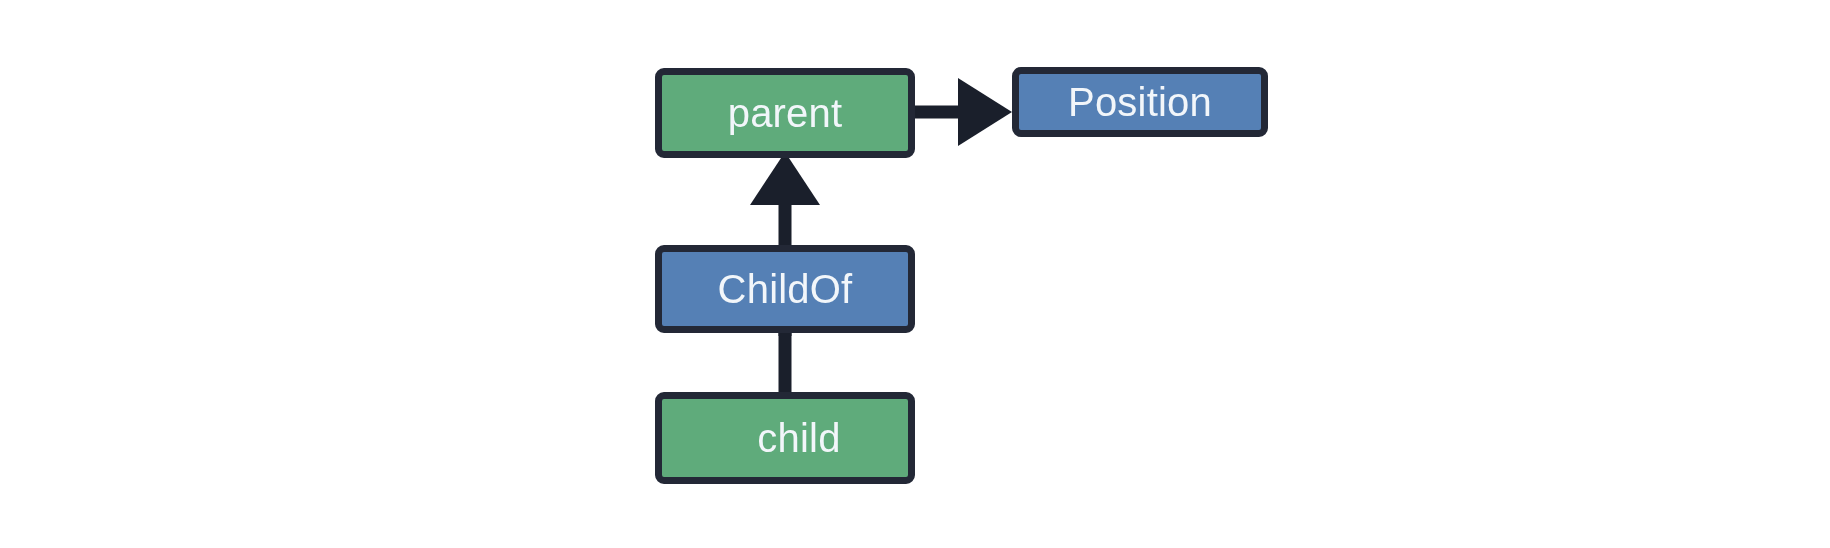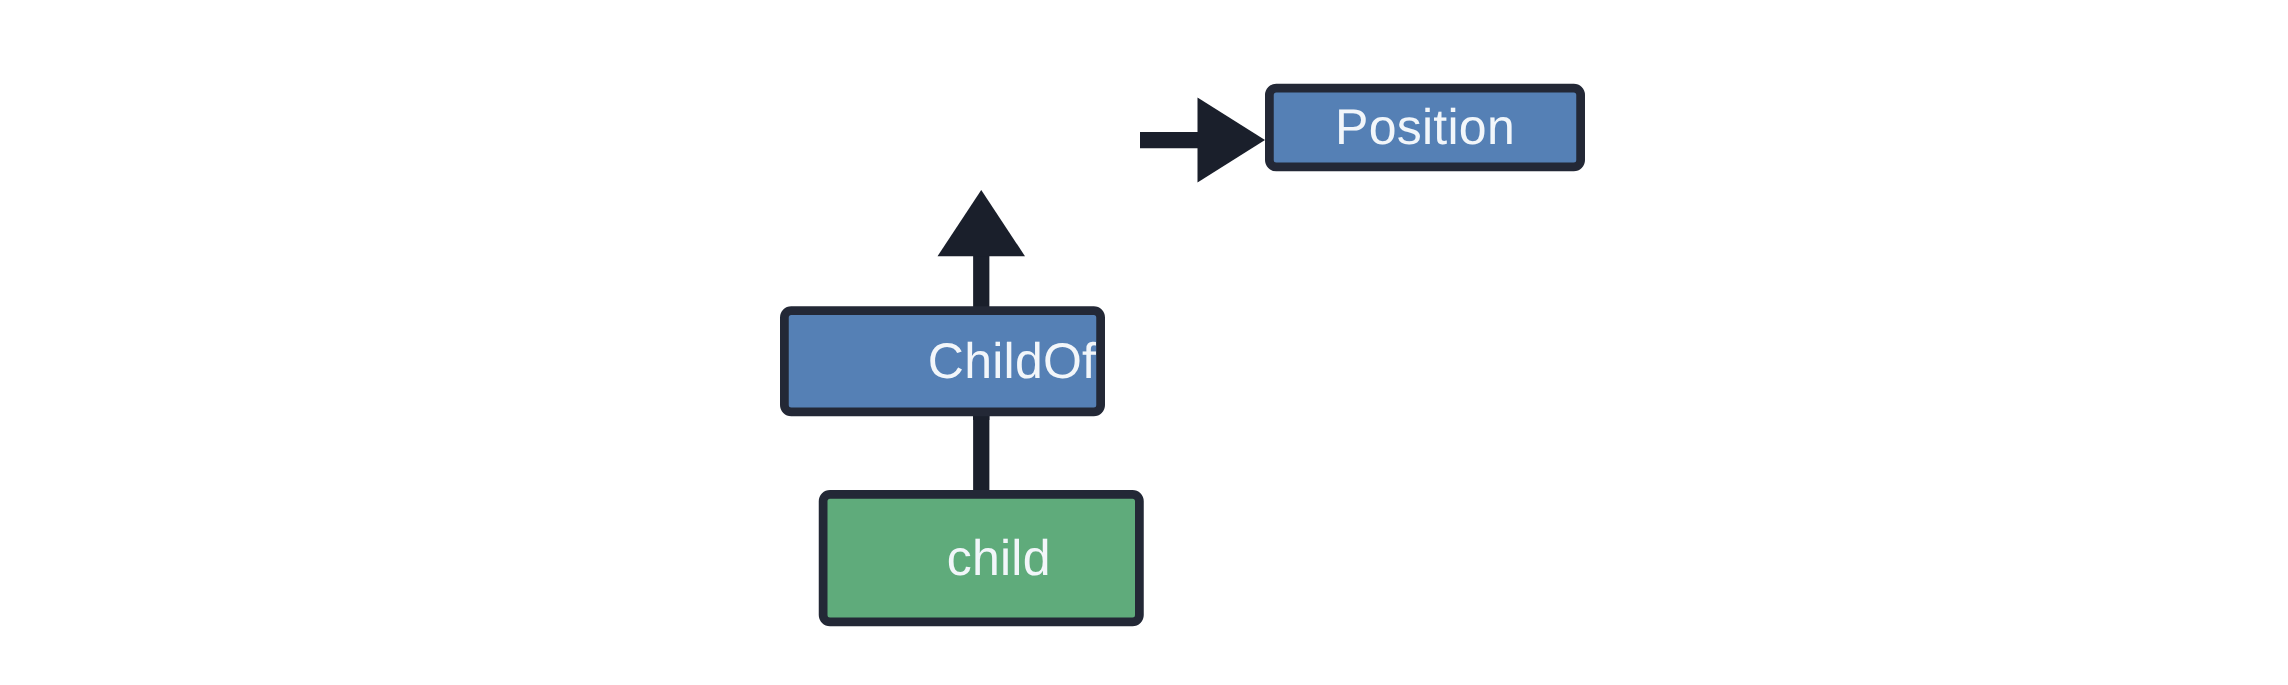--- a/index.html
+++ b/index.html
@@ -32,22 +32,22 @@
     letter-spacing: 0.2px;
     line-height: 1;
     white-space: nowrap;
     user-select: none;
   }
   .node-entity { background: #5fab7b; }
   .node-component { background: #5580b5; }
 
   #node-parent   { left: 655px; top: 68px;  width: 260px; height: 90px; }
   #node-position { left: 1012px; top: 67px; width: 256px; height: 70px; }
-  #node-childof  { left: 624px; top: 245px; width: 260px; height: 88px; justify-content: flex-end; }
-  #node-child    { left: 655px; top: 392px; width: 260px; height: 109px; padding-left: 28px; }
+  #node-childof  { left: 655px; top: 245px; width: 260px; height: 88px; }
+  #node-child    { left: 655px; top: 392px; width: 260px; height: 92px; padding-left: 28px; }
 
   .edge-layer {
     position: absolute;
     left: 0;
     top: 0;
     width: 1830px;
     height: 548px;
     pointer-events: none;
     overflow: visible;
   }
@@ -70,20 +70,23 @@
 
     <line class="edge-line" x1="785" y1="392" x2="785" y2="330"></line>
 
     <line class="edge-line" x1="785" y1="336" x2="785" y2="190"></line>
     <polygon class="edge-head" points="785,152 750,205 820,205"></polygon>
 
     <line class="edge-line" x1="912" y1="112" x2="975" y2="112"></line>
     <polygon class="edge-head" points="1012,112 958,78 958,146"></polygon>
   </svg>
 
+  <div class="node node-entity" id="node-parent">
+    <span>parent</span>
+  </div>
 
   <div class="node node-component" id="node-position">
     <span>Position</span>
   </div>
 
   <div class="node node-component" id="node-childof">
     <span>ChildOf</span>
   </div>
 
   <div class="node node-entity" id="node-child">

